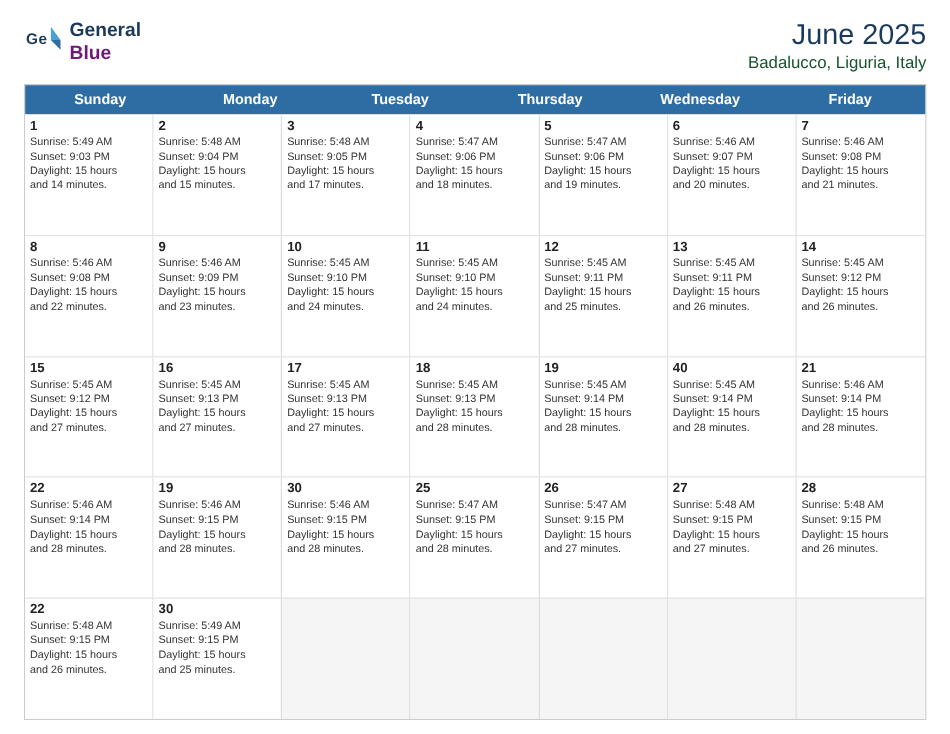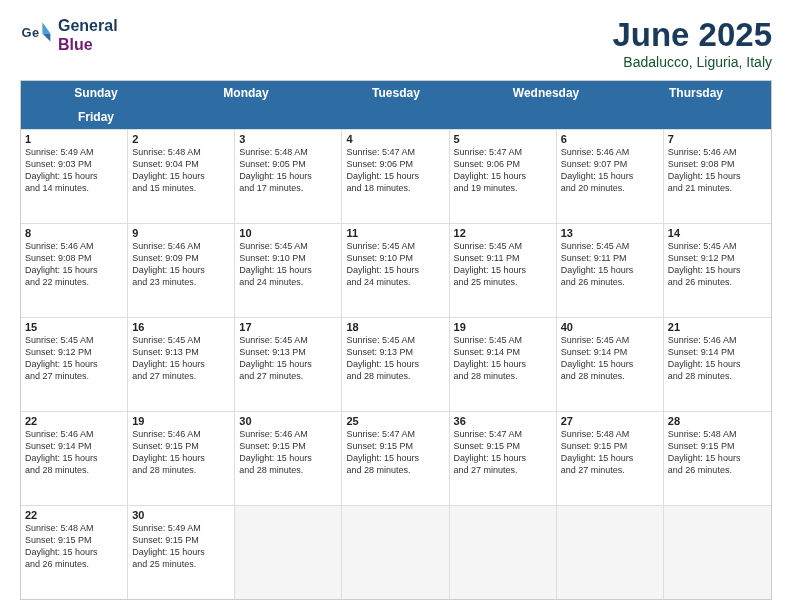--- a/index.html
+++ b/index.html
@@ -35,37 +35,37 @@
       line-height: 1.2;
     }
     .logo-icon {
       width: 32px;
       height: 32px;
     }
     .title-block {
       text-align: right;
     }
     .main-title {
-      font-size: 33px;
+      font-size: 24px;
       color: #1a3a5c;
-      font-weight: bold;
+      font-weight: normal;
     }
     .subtitle {
       font-size: 14px;
       color: #14532d;
     }
     .calendar {
       flex: 1;
       display: flex;
       flex-direction: column;
       border: 1px solid #ccc;
     }
     .cal-header {
       display: grid;
-      grid-template-columns: repeat(5, 1fr);
+      grid-template-columns: repeat(6, 1fr);
       background-color: #2d6da3;
     }
     .cal-header-cell {
       color: #fff;
       font-size: 12px;
       font-weight: bold;
       text-align: center;
       padding: 5px 2px;
     }
     .cal-body {
@@ -131,22 +131,22 @@
       <div class="main-title">June 2025</div>
       <div class="subtitle">Badalucco, Liguria, Italy</div>
     </div>
   </div>
 
   <div class="calendar">
     <div class="cal-header">
     <div class="cal-header-cell">Sunday</div>
         <div class="cal-header-cell">Monday</div>
         <div class="cal-header-cell">Tuesday</div>
+        <div class="cal-header-cell">Thursday</div>
         <div class="cal-header-cell">Wednesday</div>
-        <div class="cal-header-cell">Thursday</div>
         <div class="cal-header-cell">Friday</div>
       </div>
     <div class="cal-body">
     <div class="cal-row">
           <div class="cal-cell">
             <span class="day-num">1</span>
             <div class="cell-text">Sunrise: 5:49 AM<br>Sunset: 9:03 PM<br>Daylight: 15 hours<br>and 14 minutes.</div>
           </div>
           <div class="cal-cell">
             <span class="day-num">2</span>
@@ -244,21 +244,21 @@
           </div>
           <div class="cal-cell">
             <span class="day-num">30</span>
             <div class="cell-text">Sunrise: 5:46 AM<br>Sunset: 9:15 PM<br>Daylight: 15 hours<br>and 28 minutes.</div>
           </div>
           <div class="cal-cell">
             <span class="day-num">25</span>
             <div class="cell-text">Sunrise: 5:47 AM<br>Sunset: 9:15 PM<br>Daylight: 15 hours<br>and 28 minutes.</div>
           </div>
           <div class="cal-cell">
-            <span class="day-num">36</span>
+            <span class="day-num">26</span>
             <div class="cell-text">Sunrise: 5:47 AM<br>Sunset: 9:15 PM<br>Daylight: 15 hours<br>and 27 minutes.</div>
           </div>
           <div class="cal-cell">
             <span class="day-num">27</span>
             <div class="cell-text">Sunrise: 5:48 AM<br>Sunset: 9:15 PM<br>Daylight: 15 hours<br>and 27 minutes.</div>
           </div>
           <div class="cal-cell">
             <span class="day-num">28</span>
             <div class="cell-text">Sunrise: 5:48 AM<br>Sunset: 9:15 PM<br>Daylight: 15 hours<br>and 26 minutes.</div>
           </div>

